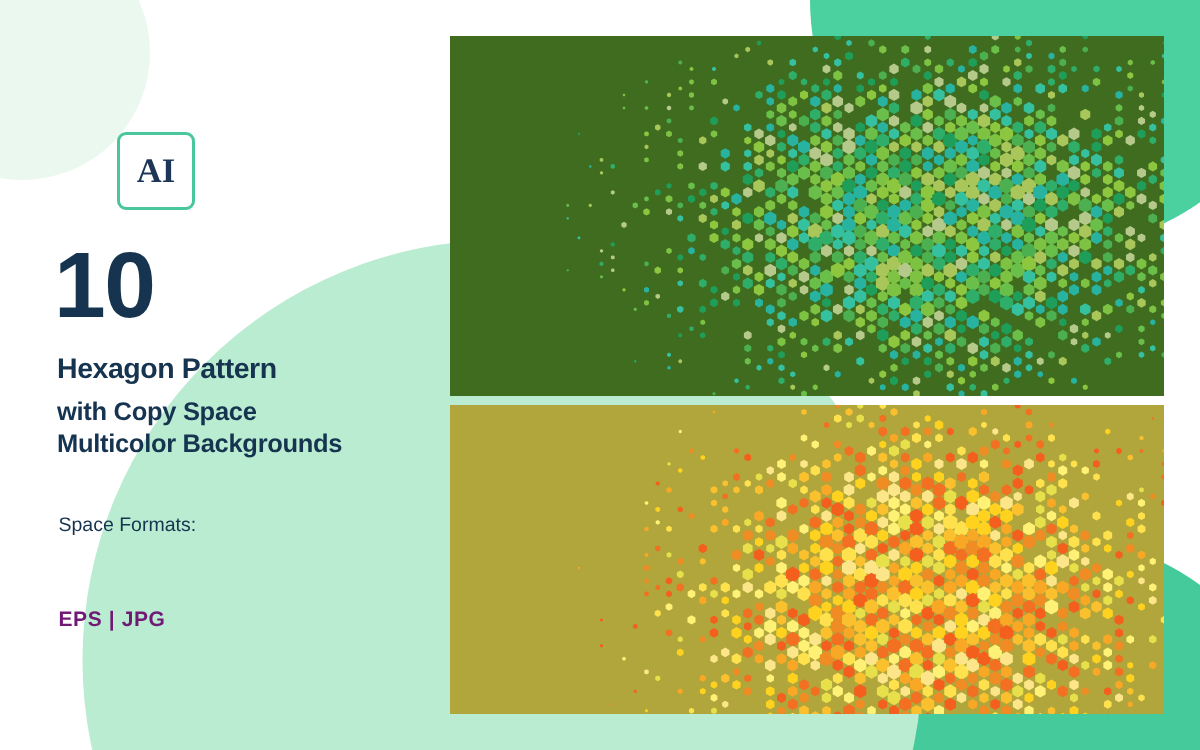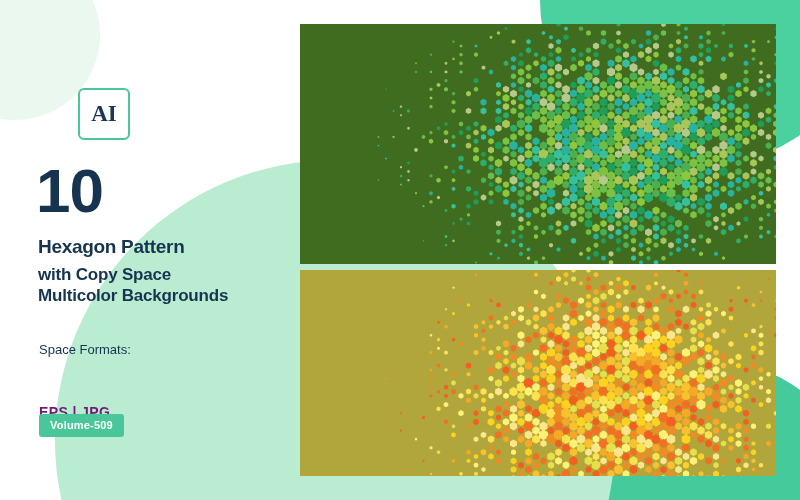--- a/index.html
+++ b/index.html
@@ -194,21 +194,20 @@
       <span>AI</span>
     </div>
     <div class="big-number">10</div>
     <div class="title">Hexagon Pattern</div>
     <div class="subtitle">
       <div>with Copy Space</div>
       <div>Multicolor Backgrounds</div>
     </div>
     <div class="formats-label">Space Formats:</div>
     <div class="formats-value">EPS  |  JPG</div>
-    <div class="volume-badge">Volume-509</div>
   </div>
 
   <div class="panel panel-top">
     <svg class="hexwrap" id="hex-top" viewBox="0 0 476 240" preserveAspectRatio="none">
         <polygon points="79.38,112.41 79.38,113.42 78.50,113.93 77.62,113.42 77.62,112.41 78.50,111.90" fill="#6abf4b"></polygon>
         <polygon points="79.26,121.13 79.26,122.01 78.50,122.45 77.74,122.01 77.74,121.13 78.50,120.70" fill="#35c1a0"></polygon>
         <polygon points="79.25,155.78 79.25,156.65 78.50,157.08 77.75,156.65 77.75,155.78 78.50,155.35" fill="#4caf50"></polygon>
         <polygon points="86.75,64.85 86.75,65.72 86.00,66.15 85.25,65.72 85.25,64.85 86.00,64.41" fill="#1f9e5a"></polygon>
         <polygon points="86.91,134.04 86.91,135.09 86.00,135.62 85.09,135.09 85.09,134.04 86.00,133.51" fill="#35c1a0"></polygon>
         <polygon points="94.34,86.45 94.34,87.42 93.50,87.91 92.66,87.42 92.66,86.45 93.50,85.96" fill="#27b3a0"></polygon>

